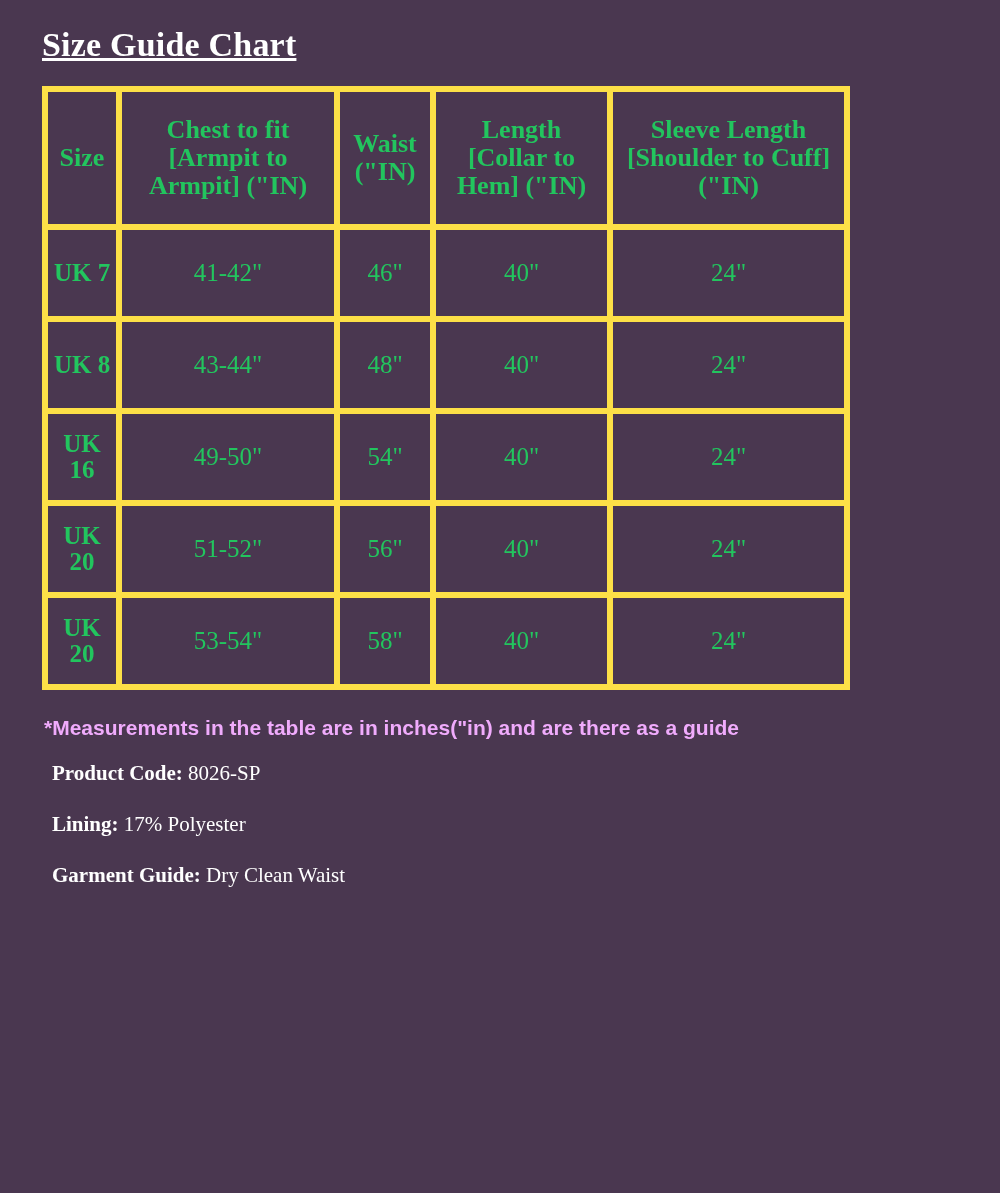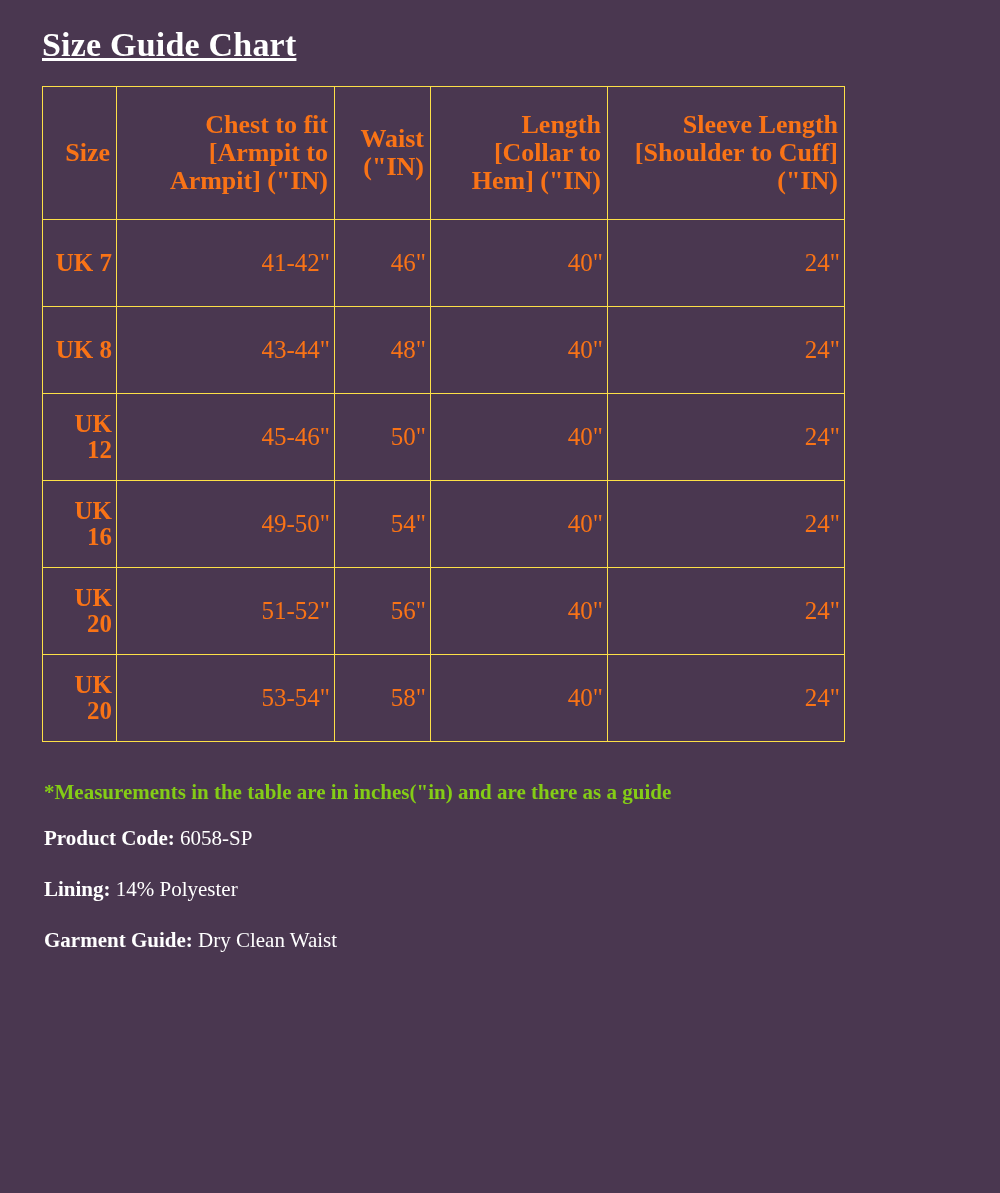--- a/index.html
+++ b/index.html
@@ -32,24 +32,24 @@
     display: inline-block;
   }
   table.size-table {
     border-collapse: collapse;
     width: 802px;
     margin-left: 0px;
     table-layout: fixed;
   }
   table.size-table th,
   table.size-table td {
-    border: 1px solid #fde047;
-    text-align: right;
+    border: 6px solid #fde047;
+    text-align: center;
     vertical-align: middle;
-    color: #f97316;
+    color: #22c55e;
   }
   table.size-table thead th {
     font-family: "Liberation Serif", serif;
     font-weight: bold;
     font-size: 26px;
     line-height: 1.08;
     padding: 8px 6px;
     height: 116px;
   }
   .col-size    { width: 74px; }
@@ -63,38 +63,39 @@
     font-size: 25px;
     padding: 12px 4px;
     height: 62px;
   }
   table.size-table tbody td.size-cell {
     font-weight: bold;
     font-size: 25px;
     line-height: 1.05;
   }
   .note {
-    font-family: Liberation Serif, serif;
+    font-family: Liberation Sans, sans-serif;
     font-weight: bold;
     font-size: 21px;
-    color: #84cc16;
-    margin: 38px 0 0 2px;
+    color: #f0abfc;
+    margin: 26px 0 0 2px;
   }
   .info-list {
     margin: 22px 0 0 2px;
   }
   .info-row {
     font-family: "Liberation Serif", serif;
     font-size: 21px;
     color: #ffffff;
     margin-bottom: 28px;
     line-height: 1.1;
   }
   .info-row .label {
     font-weight: bold;
+    margin-left: 8px;
   }
   .info-row .value {
     font-weight: normal;
   }
 </style>
 </head>
 <body>
 
 <div class="page">
 
@@ -126,27 +127,20 @@
         <td>24"</td>
       </tr>
       <tr>
         <td class="size-cell">UK 8</td>
         <td>43-44"</td>
         <td>48"</td>
         <td>40"</td>
         <td>24"</td>
       </tr>
       <tr>
-        <td class="size-cell">UK 12</td>
-        <td>45-46"</td>
-        <td>50"</td>
-        <td>40"</td>
-        <td>24"</td>
-      </tr>
-      <tr>
         <td class="size-cell">UK 16</td>
         <td>49-50"</td>
         <td>54"</td>
         <td>40"</td>
         <td>24"</td>
       </tr>
       <tr>
         <td class="size-cell">UK 20</td>
         <td>51-52"</td>
         <td>56"</td>
@@ -160,23 +154,23 @@
         <td>40"</td>
         <td>24"</td>
       </tr>
     </tbody>
   </table>
 
   <div class="note">*Measurements in the table are in inches("in) and are there as a guide</div>
 
   <div class="info-list">
     <div class="info-row">
-      <span class="label">Product Code:</span><span class="value"> 6058-SP</span>
+      <span class="label">Product Code:</span><span class="value"> 8026-SP</span>
     </div>
     <div class="info-row">
-      <span class="label">Lining:</span><span class="value"> 14% Polyester</span>
+      <span class="label">Lining:</span><span class="value"> 17% Polyester</span>
     </div>
     <div class="info-row">
       <span class="label">Garment Guide:</span><span class="value"> Dry Clean Waist</span>
     </div>
   </div>
 
 </div>
 
 </body></html>

